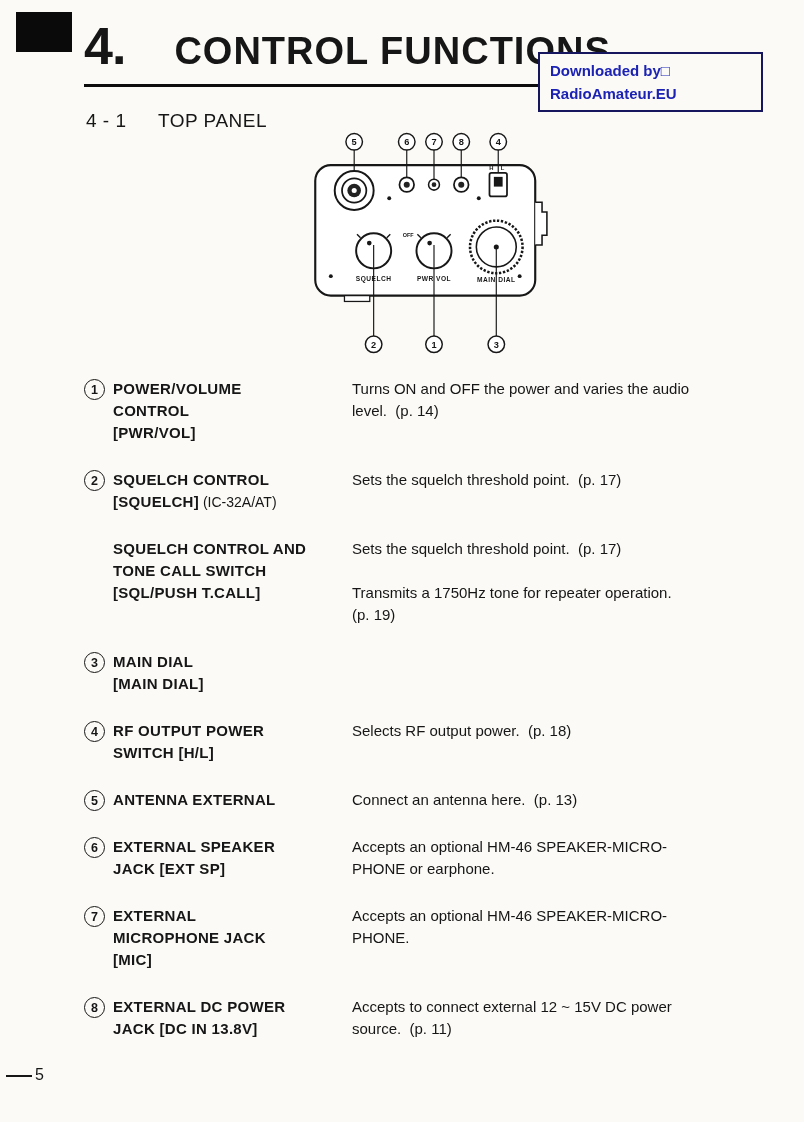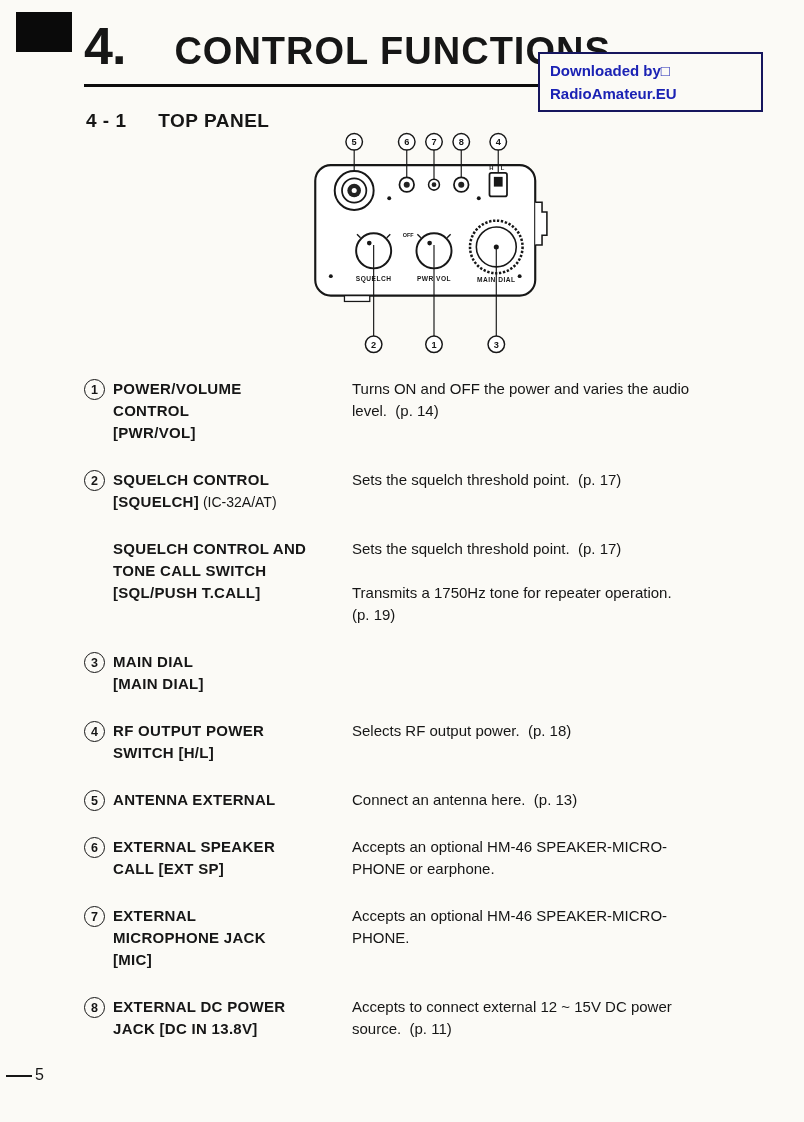--- a/index.html
+++ b/index.html
@@ -15,21 +15,21 @@
   .chapter-heading { position:absolute; left:84px; top:20px; display:flex; align-items:baseline; gap:12px; white-space:nowrap; }
   .chapter-num { font-size:52px; font-weight:700; line-height:1; letter-spacing:-1px; }
   .chapter-title { font-size:38px; font-weight:700; line-height:1; letter-spacing:1px;margin-left:37px; }
   .heading-rule { position:absolute; left:84px; top:84px; width:652px; height:3px; background:#0c0c0c; }
   .download-box {
     position:absolute; left:538px; top:52px; width:225px;
     border:2.5px solid #16165e; padding:5px 10px;
     color:#1b22b4; font-weight:700; font-size:15px; line-height:23px;
     background:#fbfaf6;
   }
-  .section-heading { position:absolute; left:86px; top:110px; font-size:19px; font-weight:700; letter-spacing:0.5px; }
+  .section-heading { position:absolute; left:86px; top:110px; font-size:19px; font-weight:400; letter-spacing:0.5px; }
   .section-heading .sec-num { margin-right:26px; }
   .diagram { position:absolute; left:288px; top:128px; width:292px; height:234px; }
   svg text { font-family:"Liberation Sans", sans-serif; font-weight:700; fill:#171717; }
 
   .items { position:absolute; left:84px; top:378px; width:664px; font-size:15px; line-height:22px; }
   .item-row { display:flex; align-items:flex-start; margin-bottom:25px; }
   .item-left { display:flex; gap:8px; width:268px; flex:none; padding-right:10px; }
   .num-circle {
     width:21px; height:21px; flex:none; margin-top:1px;
     border:1.6px solid #161616; border-radius:50%;
@@ -238,21 +238,21 @@
     </div>
     <div class="item-desc">Connect an antenna here.  (p. 13)</div>
   </div>
 
   <div class="item-row">
     <div class="item-left">
       <span class="num-circle">
           <span>6</span>
         </span>
       <div class="item-title"><span>EXTERNAL SPEAKER
-CALL [EXT SP]</span></div>
+JACK [EXT SP]</span></div>
     </div>
     <div class="item-desc">Accepts an optional HM-46 SPEAKER-MICRO-
 PHONE or earphone.</div>
   </div>
 
   <div class="item-row">
     <div class="item-left">
       <span class="num-circle">
           <span>7</span>
         </span>

